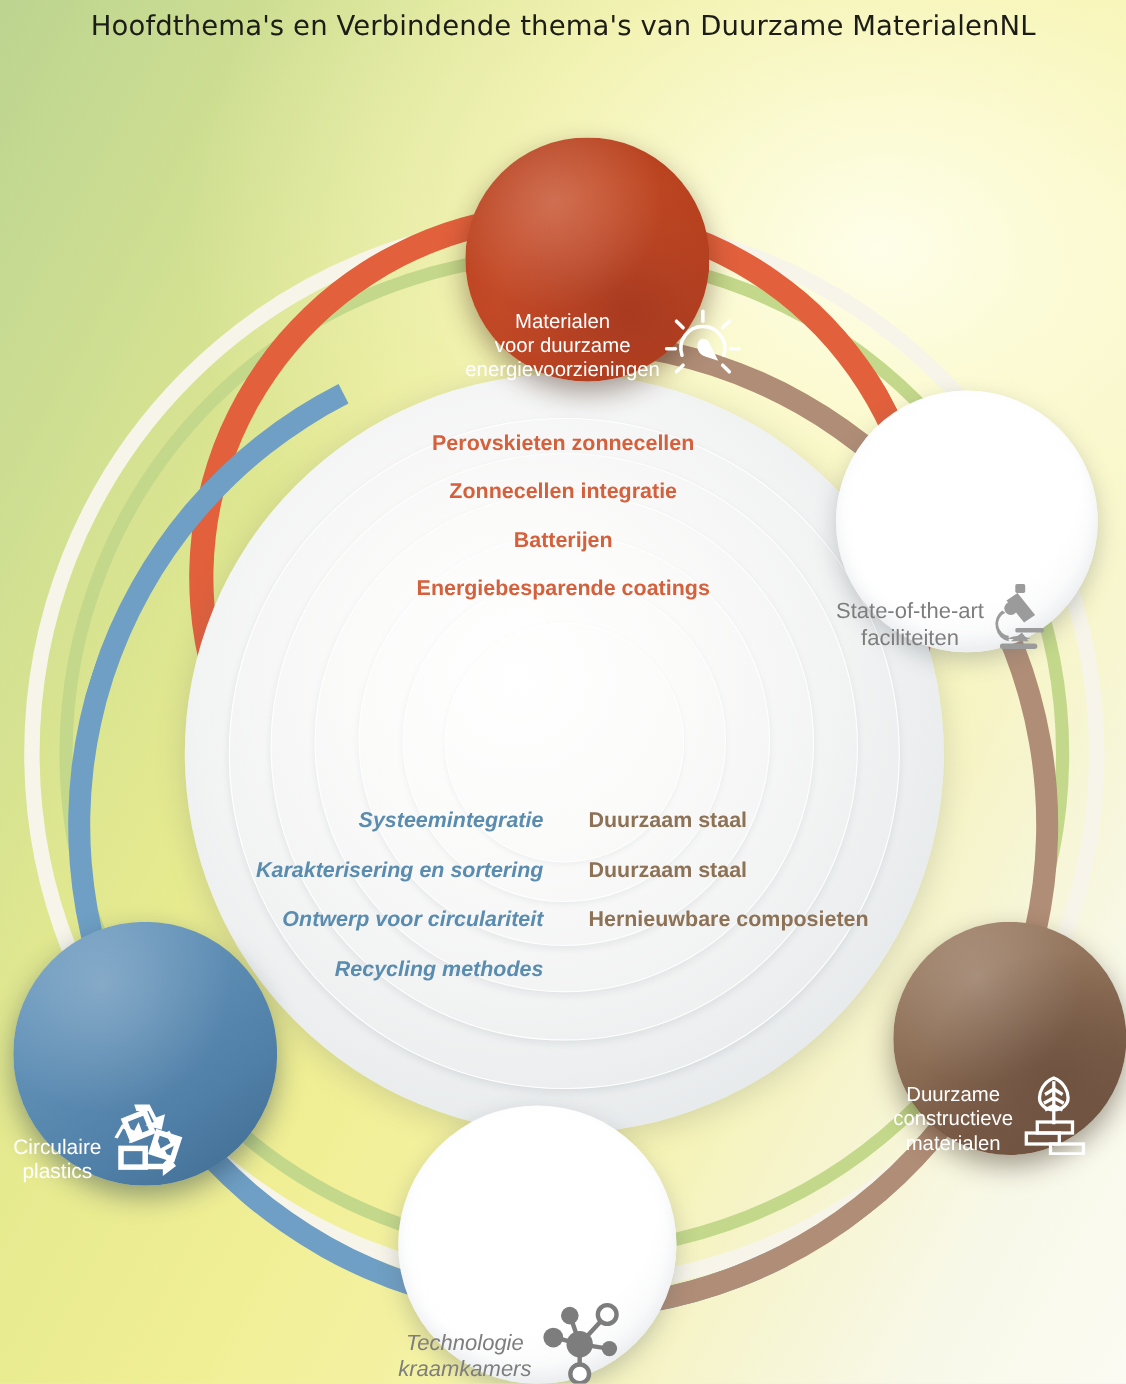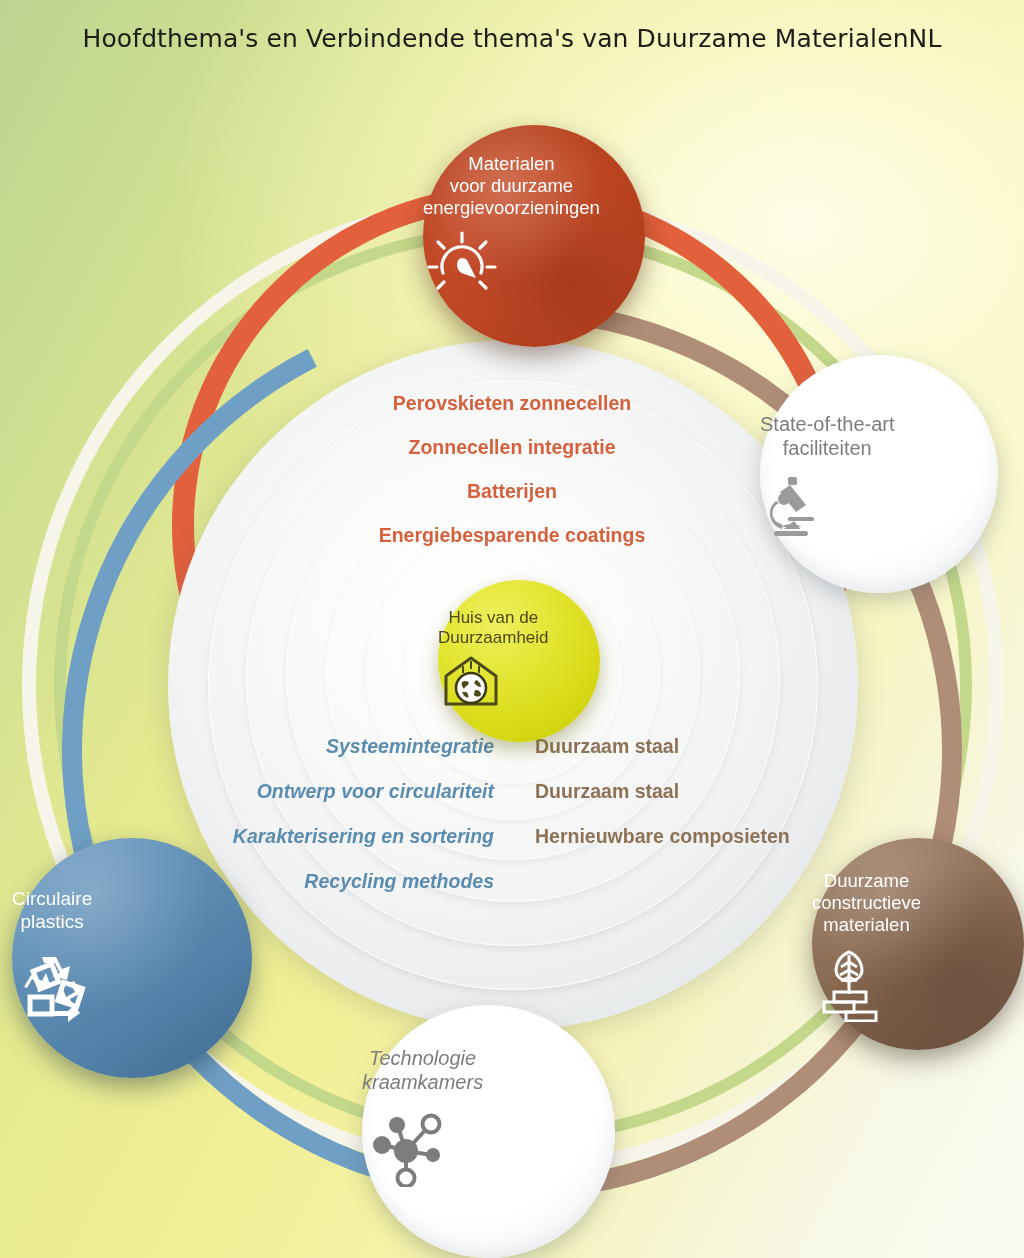--- a/index.html
+++ b/index.html
@@ -9,21 +9,21 @@
     position:relative;
   }
   #stage{
     position:absolute;inset:0;width:1024px;height:1258px;overflow:hidden;
     background:
       radial-gradient(ellipse 900px 700px at 78% 18%, rgba(255,255,238,0.95) 0%, rgba(252,250,210,0.55) 38%, rgba(250,250,235,0.0) 70%),
       linear-gradient(118deg, #bcd490 0%, #cfdf92 16%, #e6ea8f 34%, #f1ef96 50%, #f4f2a4 62%, #f6f4cb 76%, #f8f8e8 88%, #fbfbf3 100%);
   }
   
   .title{
-    position:absolute;left:0;top:24px;width:1024px;text-align:center;
+    position:absolute;left:0;top:9px;width:1024px;text-align:center;
     font-size:25px;color:#1d1d18;letter-spacing:.1px;
     font-family:"DejaVu Sans", sans-serif;
     font-weight:400;
   }
   
   .ring{position:absolute;border-radius:50%;box-sizing:border-box;}
   .ring-outer-white{
     left:22px;top:194px;width:982px;height:982px;
     border:14px solid #f7f5e9;
   }
@@ -62,22 +62,22 @@
   .swirl{position:absolute;border-radius:50%;box-sizing:border-box;pointer-events:none;}
   .sw1{left:40px;top:40px;width:610px;height:610px;border:1.5px solid rgba(255,255,255,.95);box-shadow:0 3px 7px rgba(150,160,170,.22);}
   .sw2{left:78px;top:72px;width:534px;height:534px;border:1.5px solid rgba(255,255,255,.9);box-shadow:0 3px 7px rgba(150,160,170,.2);}
   .sw3{left:118px;top:108px;width:454px;height:454px;border:1.5px solid rgba(255,255,255,.9);box-shadow:0 3px 7px rgba(150,160,170,.18);}
   .sw4{left:158px;top:146px;width:374px;height:374px;border:1.5px solid rgba(255,255,255,.85);box-shadow:0 3px 6px rgba(150,160,170,.16);}
   .sw5{left:198px;top:186px;width:294px;height:294px;border:1.5px solid rgba(255,255,255,.8);box-shadow:0 2px 6px rgba(150,160,170,.14);}
   .sw6{left:236px;top:226px;width:218px;height:218px;border:1.5px solid rgba(255,255,255,.75);box-shadow:0 2px 5px rgba(150,160,170,.12);}
 
   
   .node{
-    position:absolute;border-radius:50%;display:flex;flex-direction:column;
-    align-items:flex-start;justify-content:flex-start;text-align:center;
+    position:absolute;border-radius:50%;display:flex;
+    align-items:flex-end;justify-content:flex-start;text-align:center;
     box-sizing:border-box;
   }
   .node .lbl{line-height:1.19;font-weight:400;}
   .node .ico{margin-top:6px;}
   .node-white{
     background:radial-gradient(circle at 40% 30%, #ffffff 0%, #ffffff 58%, #f6f7f8 82%, #eceef0 100%);
     color:#7d7d7d;
     box-shadow:0 8px 20px rgba(90,100,110,.30), inset 0 -8px 14px rgba(210,215,220,.35);
   }
 
@@ -166,22 +166,22 @@
 
   <div class="list" id="list-orange">
     <div>Perovskieten zonnecellen</div>
     <div>Zonnecellen integratie</div>
     <div>Batterijen</div>
     <div>Energiebesparende coatings</div>
   </div>
 
   <div class="list" id="list-blue">
     <div>Systeemintegratie</div>
+    <div>Karakterisering en sortering</div>
     <div>Ontwerp voor circulariteit</div>
-    <div>Karakterisering en sortering</div>
     <div>Recycling methodes</div>
   </div>
 
   <div class="list" id="list-brown">
     <div>Duurzaam staal</div>
     <div>Duurzaam staal</div>
     <div>Hernieuwbare composieten</div>
   </div>
 
   <div class="node" id="node-energy">
@@ -288,37 +288,14 @@
           <circle cx="20" cy="34" r="9"></circle>
           <circle cx="35" cy="14" r="8"></circle>
           <circle cx="71" cy="44" r="7"></circle>
         </g>
         <circle cx="69" cy="13" r="8.5" fill="#ffffff" stroke="#7d7d7d" stroke-width="4"></circle>
         <circle cx="44" cy="67" r="8.5" fill="#ffffff" stroke="#7d7d7d" stroke-width="4"></circle>
       </svg>
     </div>
   </div>
 
-  <div class="node" id="node-huis">
-    <div class="lbl">
-      <div>Huis van de</div>
-      <div>Duurzaamheid</div>
-    </div>
-    <div class="ico" style="margin-top:6px">
-      <svg width="66" height="54" viewBox="0 0 66 54">
-        <path d="M8 22 L33 4 L58 22 L58 50 L8 50 Z" fill="none" stroke="#4b4a18" stroke-width="3" stroke-linejoin="round"></path>
-        <g stroke="#4b4a18" stroke-width="2">
-          <line x1="25" y1="12" x2="25" y2="19"></line>
-          <line x1="33" y1="7" x2="33" y2="15"></line>
-          <line x1="41" y1="12" x2="41" y2="19"></line>
-        </g>
-        <circle cx="33" cy="34" r="15" fill="#ffffff" stroke="#3b3a12" stroke-width="2.6"></circle>
-        <g fill="#4b4a18">
-          <path d="M24 28 c3 -2 6 -1 7 1 -1 3 -4 3 -5 6 -2 -2 -3 -5 -2 -7 z"></path>
-          <path d="M28 38 c2 1 3 4 2 6 -3 -1 -5 -3 -6 -6 z"></path>
-          <path d="M38 26 c3 1 5 4 5 7 -3 0 -5 -2 -7 -4 z"></path>
-          <path d="M38 36 c3 0 5 2 5 5 -2 2 -5 2 -7 0 0 -3 1 -5 2 -5 z"></path>
-        </g>
-      </svg>
-    </div>
-  </div>
 
 </div>
 
 </body></html>

